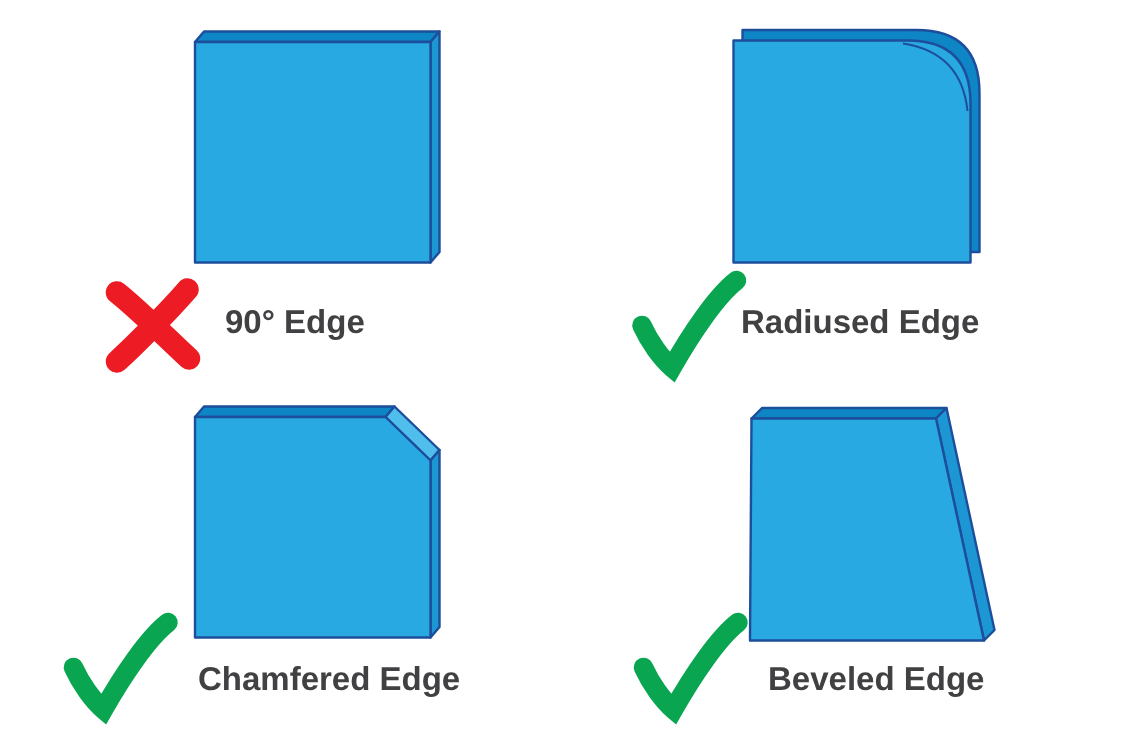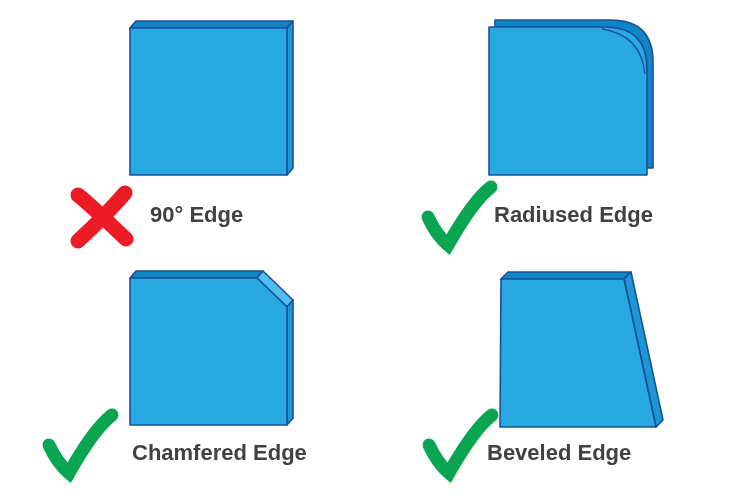--- a/index.html
+++ b/index.html
@@ -75,16 +75,16 @@
 
   <figure class="abs" style="left:0;top:0;margin:0;">
     <svg class="abs" style="left:493px;top:262px;" width="178" height="172" viewBox="493 262 178 172">
       <polygon class="f-dark ol" points="501,279 508,272 631,272 624,279"></polygon>
       <polygon class="f-side ol" points="624,279 631,272 663,420 656,427"></polygon>
       <polygon class="f-main ol" points="501,279 624,279 656,427 500,427"></polygon>
     </svg>
     <svg class="abs" style="left:421px;top:410px;" width="78" height="70" viewBox="0 0 78 70">
       <path class="mark-check" d="M8,35 C13,46 21,57 28,63 C41,40 58,15 71,5"></path>
     </svg>
-    <figcaption class="label" style="left:487px;top:441px;">Beveled Edge</figcaption>
+    <figcaption class="label" style="left:512px;top:441px;">Beveled Edge</figcaption>
   </figure>
 
 </div>
 
 </body></html>

